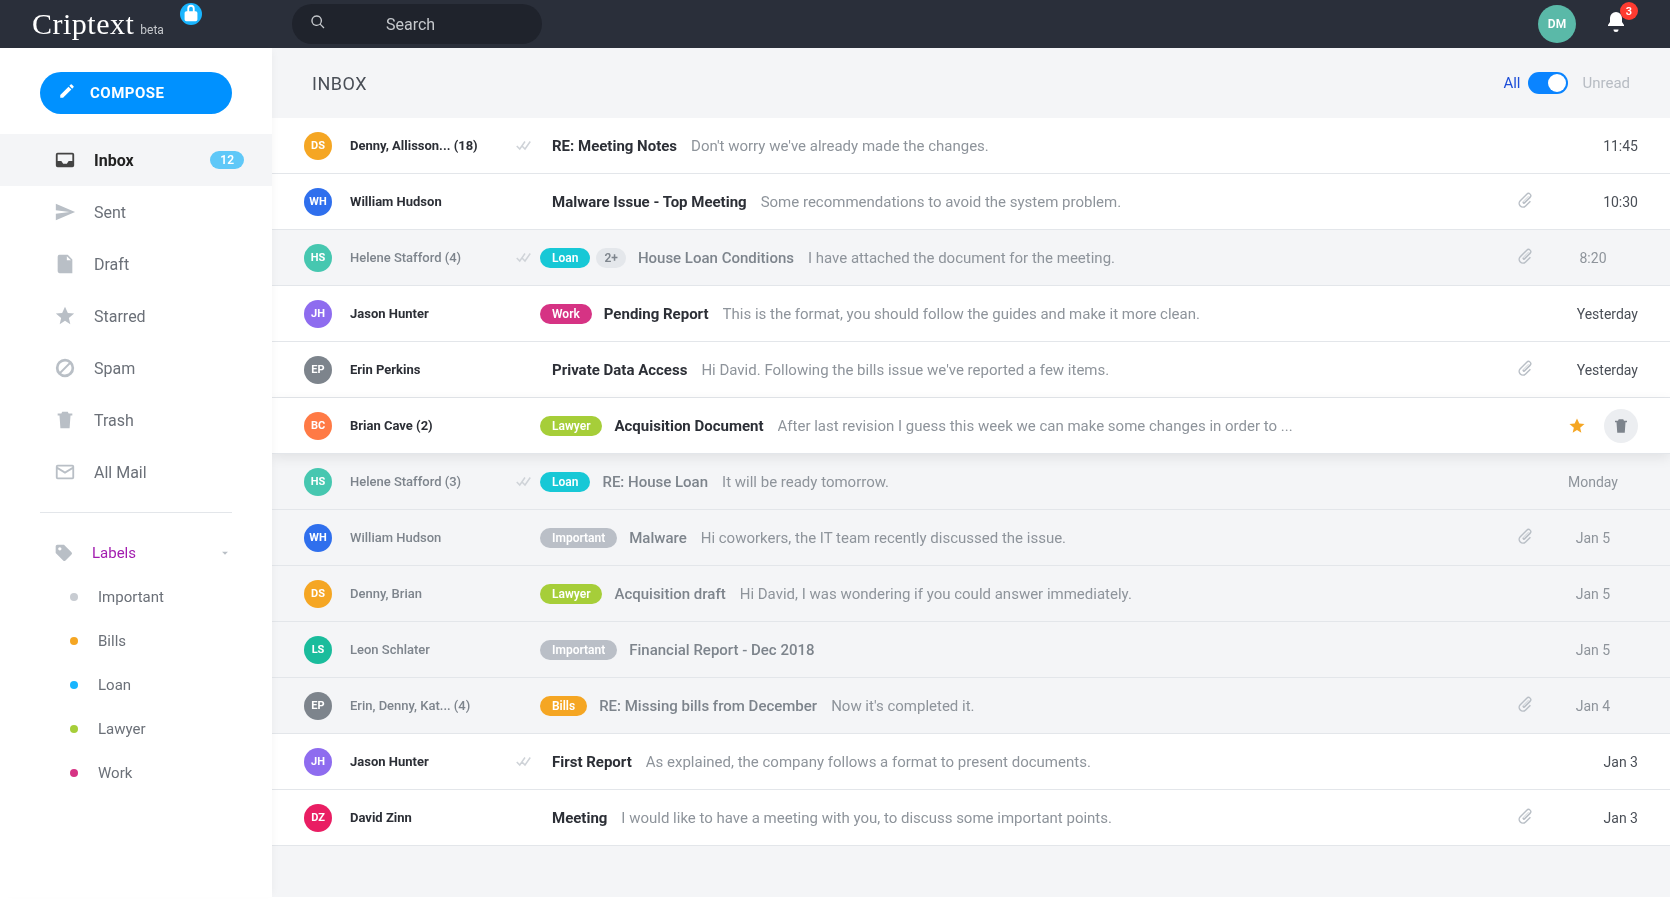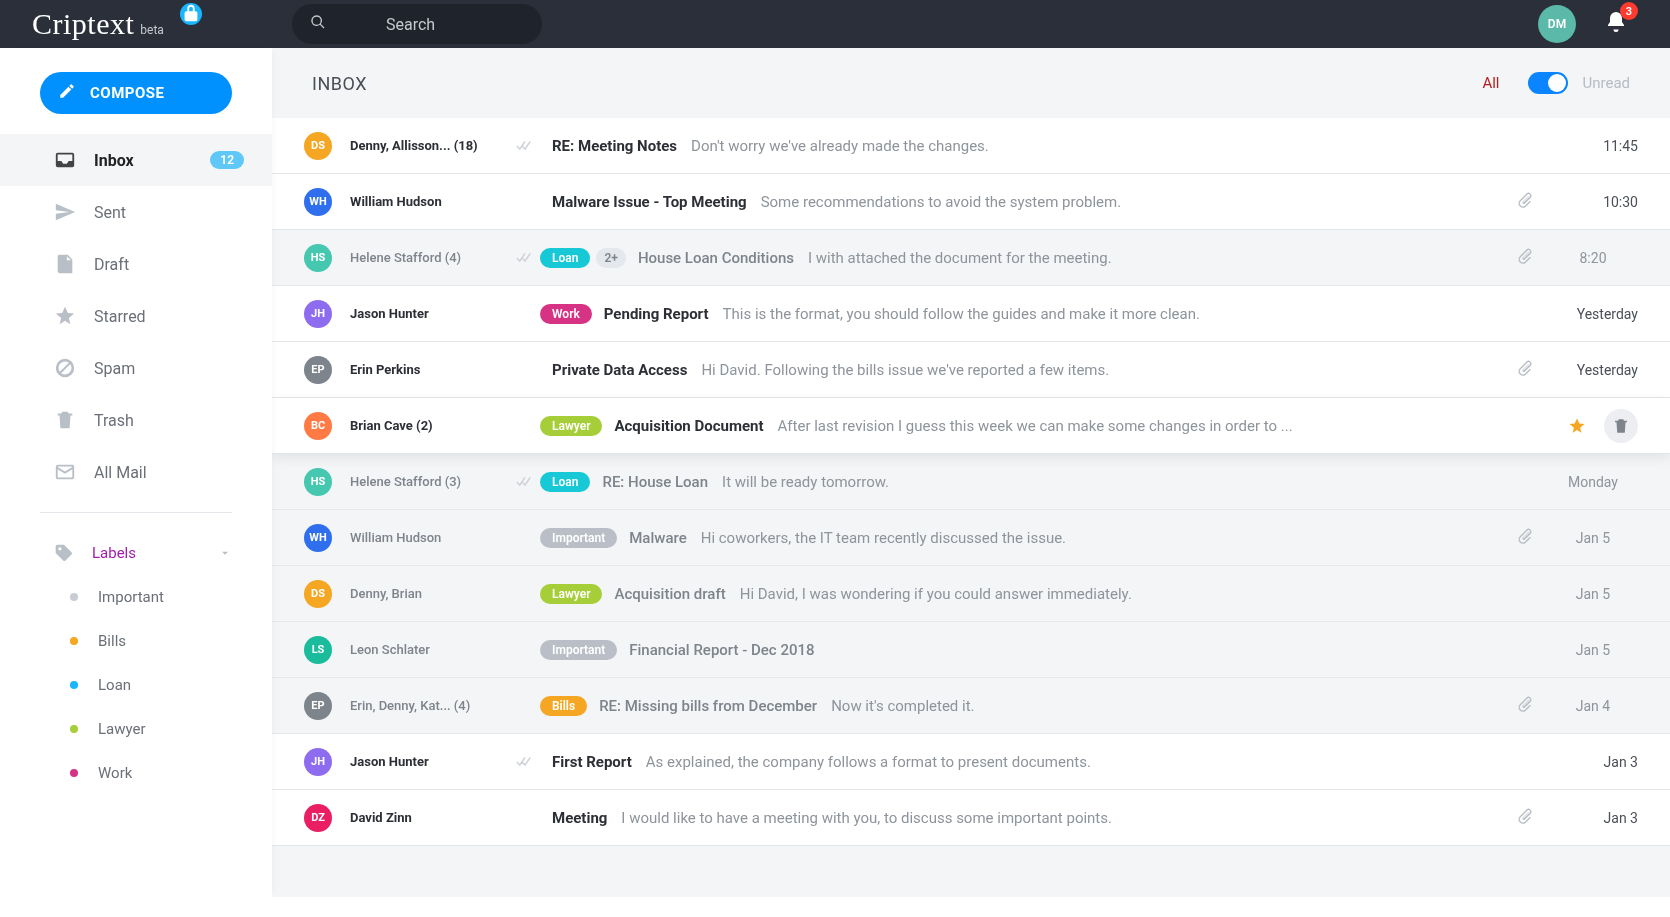--- a/index.html
+++ b/index.html
@@ -64,21 +64,21 @@
   .labels-head .tag-icon{width:20px;height:20px;fill:#b9bfc6;margin-right:18px;}
   .labels-head .chev{margin-left:auto;width:14px;height:14px;fill:#b9bfc6;}
   .labels{list-style:none;margin:0;padding:0;}
   .labels li{display:flex;align-items:center;height:44px;padding-left:70px;color:#6b7078;font-size:15px;cursor:pointer;}
   .labels li .dot{width:8px;height:8px;border-radius:50%;margin-right:20px;}
 
   
   .inbox-head{display:flex;align-items:center;padding:0 40px;height:70px;}
   .inbox-title{font-size:18px;letter-spacing:.5px;color:#4a4f57;}
   .filter{margin-left:auto;display:flex;align-items:center;font-size:15px;}
-  .filter .all{color:#b91c1c;margin-right:29px;}
+  .filter .all{color:#1d4ed8;margin-right:8px;}
   .filter .unread{color:#b7bcc3;margin-left:14px;}
   .toggle{width:40px;height:22px;border-radius:12px;background:var(--blue2);position:relative;cursor:pointer;}
   .toggle .knob{position:absolute;top:2px;right:2px;width:18px;height:18px;border-radius:50%;background:#fff;}
 
   
   .list{flex:1;overflow-y:auto;}
   .row{display:flex;align-items:center;height:56px;padding:0 32px;border-bottom:1px solid var(--border);background:#fff;position:relative;}
   .row.read{background:#f4f5f7;}
   .row.read .sender,.row.read .subject{font-weight:500;color:#7d848c;}
   .row.hover{background:#fff;box-shadow:0 4px 12px rgba(0,0,0,.08);z-index:1;}
@@ -275,21 +275,21 @@
     <span class="pre">
             <svg viewBox="0 0 24 14">
               <path d="M1 7l4 4L12 1M8 7l4 4L19 1" stroke="#cfd3d8" stroke-width="2" fill="none"></path>
             </svg>
           </span>
     <span class="tags">
             <span class="pill" style="background:#17c8d6">Loan</span>
             <span class="pill count">2+</span>
           </span>
     <span class="subject">House Loan Conditions</span>
-    <span class="preview">I with attached the document for the meeting.</span>
+    <span class="preview">I have attached the document for the meeting.</span>
     <span class="attach"><svg viewBox="0 0 24 24">
               <path d="M16.5 6.5l-7 7a2 2 0 1 0 2.8 2.8l7.1-7.1a4 4 0 1 0-5.7-5.7L5 12.2a6 6 0 1 0 8.5 8.5l6.4-6.4-1.4-1.4-6.4 6.4a4 4 0 1 1-5.7-5.7l8.7-8.7a2 2 0 1 1 2.8 2.8l-7.1 7.1a.6.6 0 0 1-.8-.8l7-7-1.5-1.5z"></path>
             </svg></span>
            <span class="time">8:20</span>
   </div>
         <div class="row">
     <span class="av" style="background:#8e6cef">JH</span>
     <span class="sender">Jason Hunter</span>
     <span class="pre"></span>
     <span class="tags">

